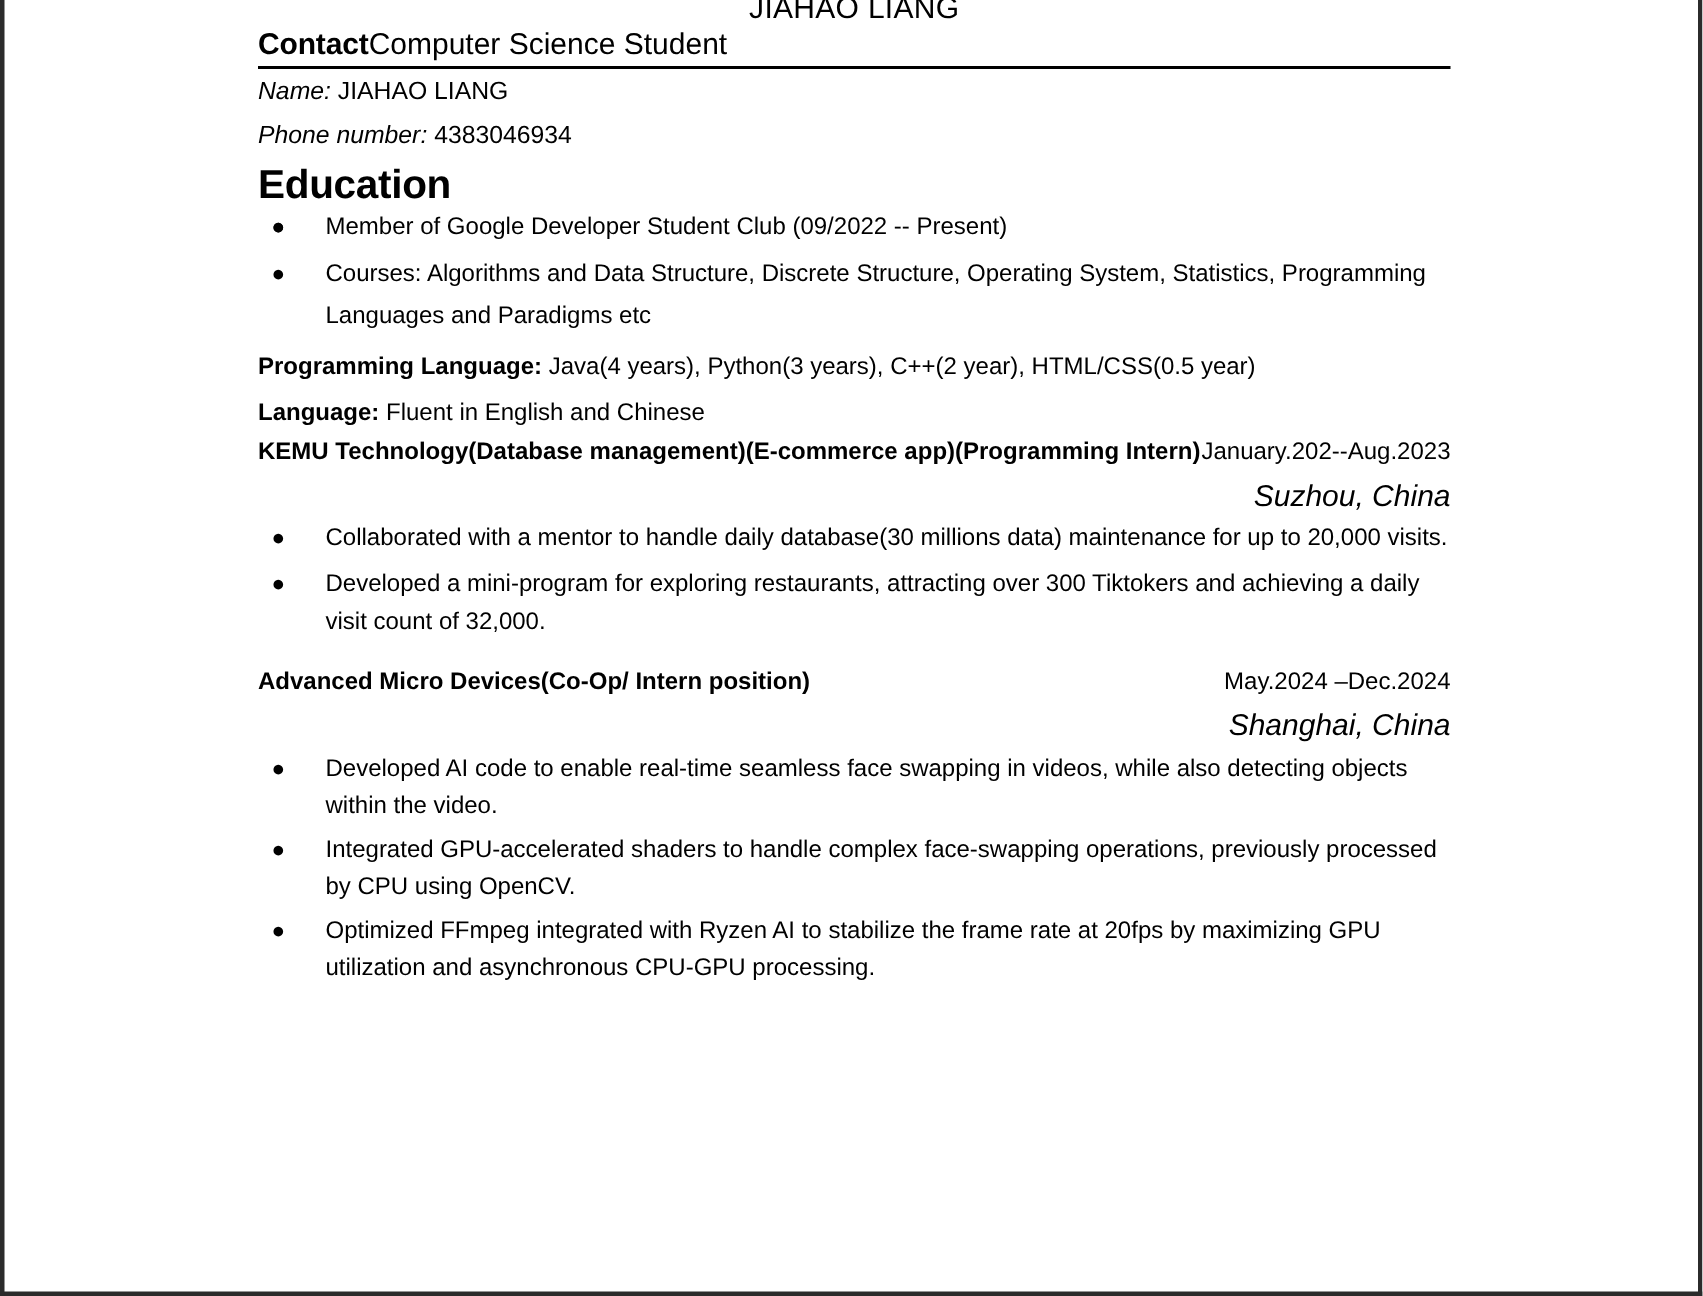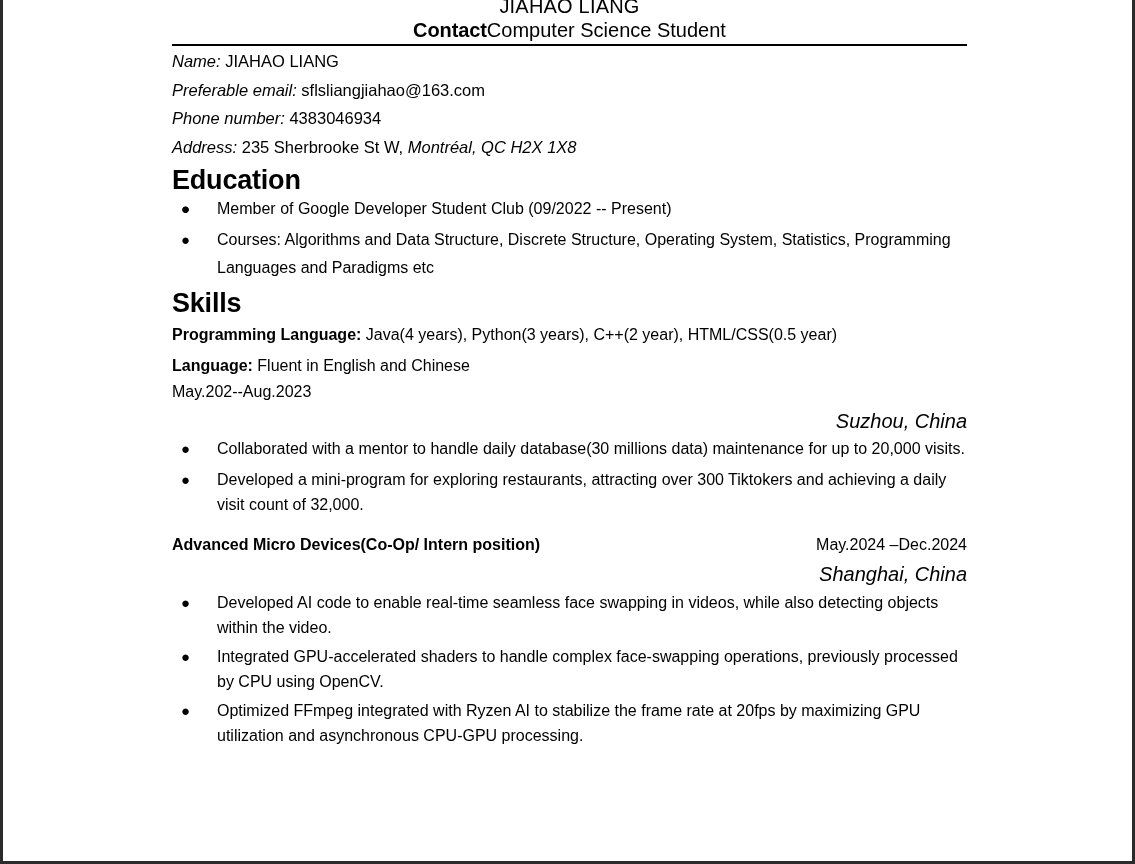--- a/index.html
+++ b/index.html
@@ -33,21 +33,21 @@
   .doc-title {
     text-align: center;
     font-size: 20px;
     line-height: 20px;
     letter-spacing: 0.2px;
     margin-top: -4px;
     white-space: nowrap;
   }
   .header-row {
     display: flex;
-    justify-content: center;
+    justify-content: flex-start;
     align-items: flex-end;
     border-bottom: 2.2px solid #000;
     font-size: 20px;
     line-height: 25px;
     margin-top: 2px;
     padding-bottom: 1px;
   }
   .header-row .left {
     font-weight: bold;
     letter-spacing: -0.1px;
@@ -148,62 +148,53 @@
     <div class="header-row">
       <span class="left">Contact</span>
       <span class="right">Computer Science Student</span>
     </div>
 
     <div class="contact-line">
       <span class="lbl">Name</span><span class="lbl">:</span>
       <span class="val">JIAHAO LIANG</span>
     </div>
     <div class="contact-line">
-      <span class="lbl">Preferable email</span><span class="lbl">:</span>
-      <span class="val">sflsliangjiahao@163.com</span>
-    </div>
-    <div class="contact-line">
       <span class="lbl">Phone number</span><span class="lbl">:</span>
       <span class="val">4383046934</span>
     </div>
-    <div class="contact-line">
-      <span class="lbl">Address</span><span class="lbl">:</span>
-      <span class="val">235 Sherbrooke St W,</span>
-      <span class="val-i">Montréal, QC H2X 1X8</span>
-    </div>
 
     <div class="section-h">Education</div>
 
 
     <ul class="blist">
       <li>
         <span class="bullet">●</span>
       </li>
       <li>
         <span class="bullet">●</span>
         <span>Member of Google Developer Student Club (09/2022 -- Present)</span>
       </li>
       <li>
         <span class="bullet">●</span>
         <span>Courses: Algorithms and Data Structure, Discrete Structure, Operating System, Statistics, Programming Languages and Paradigms etc</span>
       </li>
     </ul>
 
-    <div class="section-h">Skills</div>
 
     <div class="skill-line">
       <span class="sk-label">Programming Language:</span><span> Java(4 years), Python(3 years), C++(2 year), HTML/CSS(0.5 year)</span>
     </div>
     <div class="skill-line">
       <span class="sk-label">Language:</span><span> Fluent in English and Chinese</span>
     </div>
 
 
     <div class="entry-row">
-      <span class="edate">May.202--Aug.2023</span>
+      <span class="etitle">KEMU Technology(Database management)(E-commerce app)(Programming Intern)</span>
+      <span class="edate">January.202--Aug.2023</span>
     </div>
     <div class="entry-sub">Suzhou, China</div>
 
     <ul class="blist">
       <li>
         <span class="bullet">●</span>
         <span>Collaborated with a mentor to handle daily database(30 millions data) maintenance for up to 20,000 visits.</span>
       </li>
     </ul>
     <ul class="blist tight">

